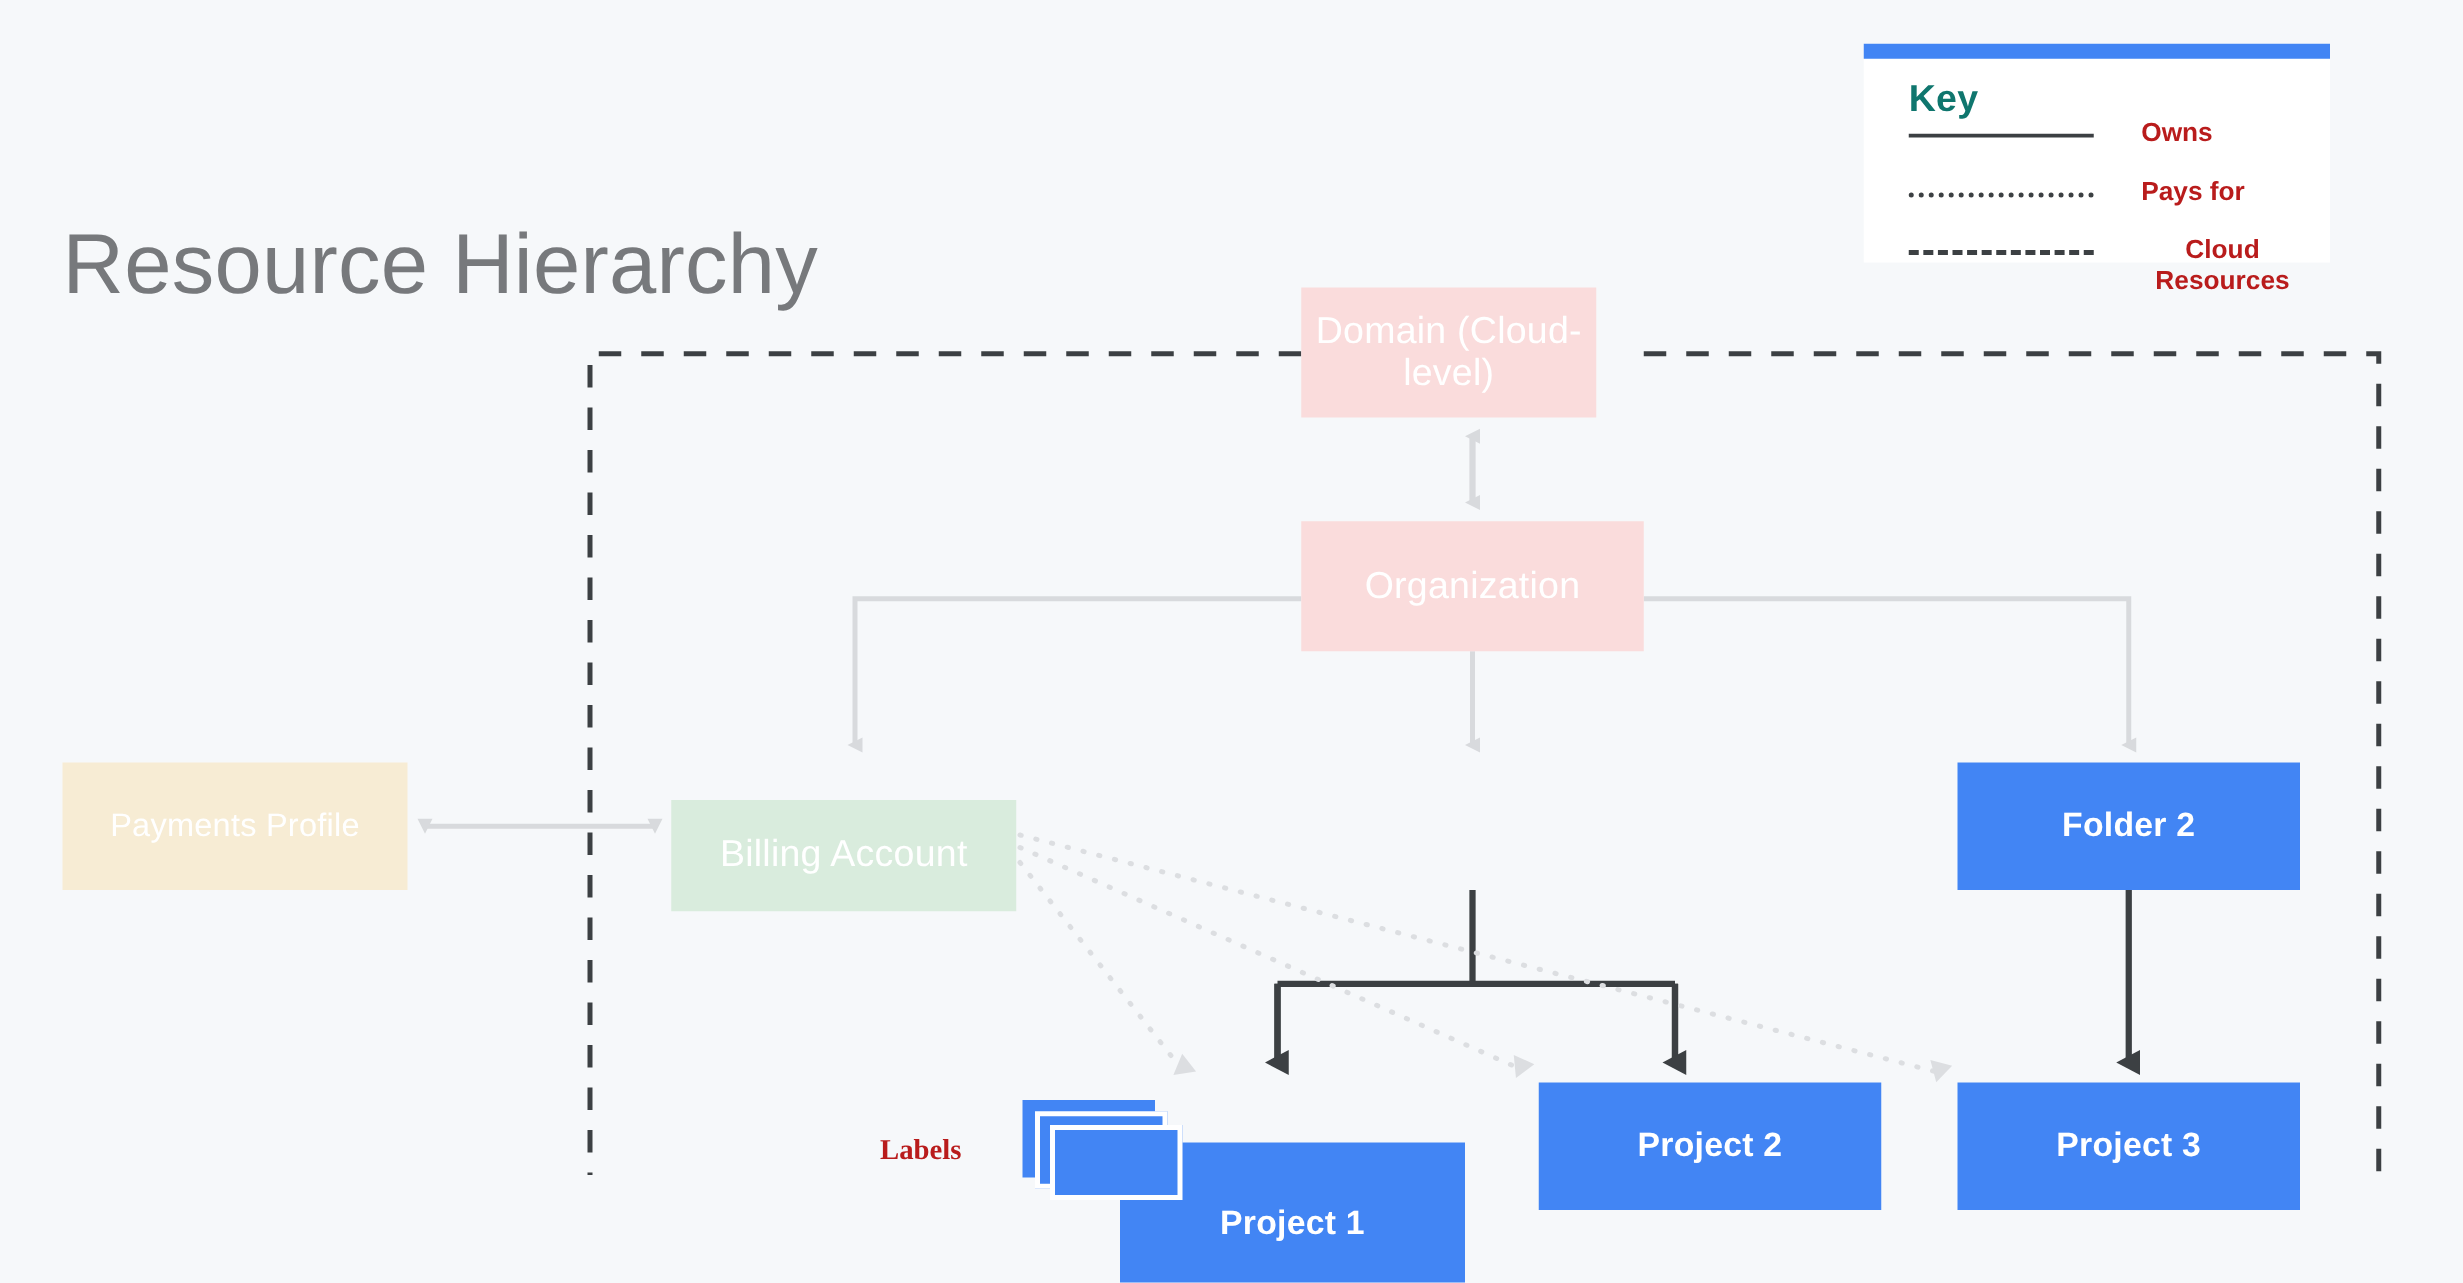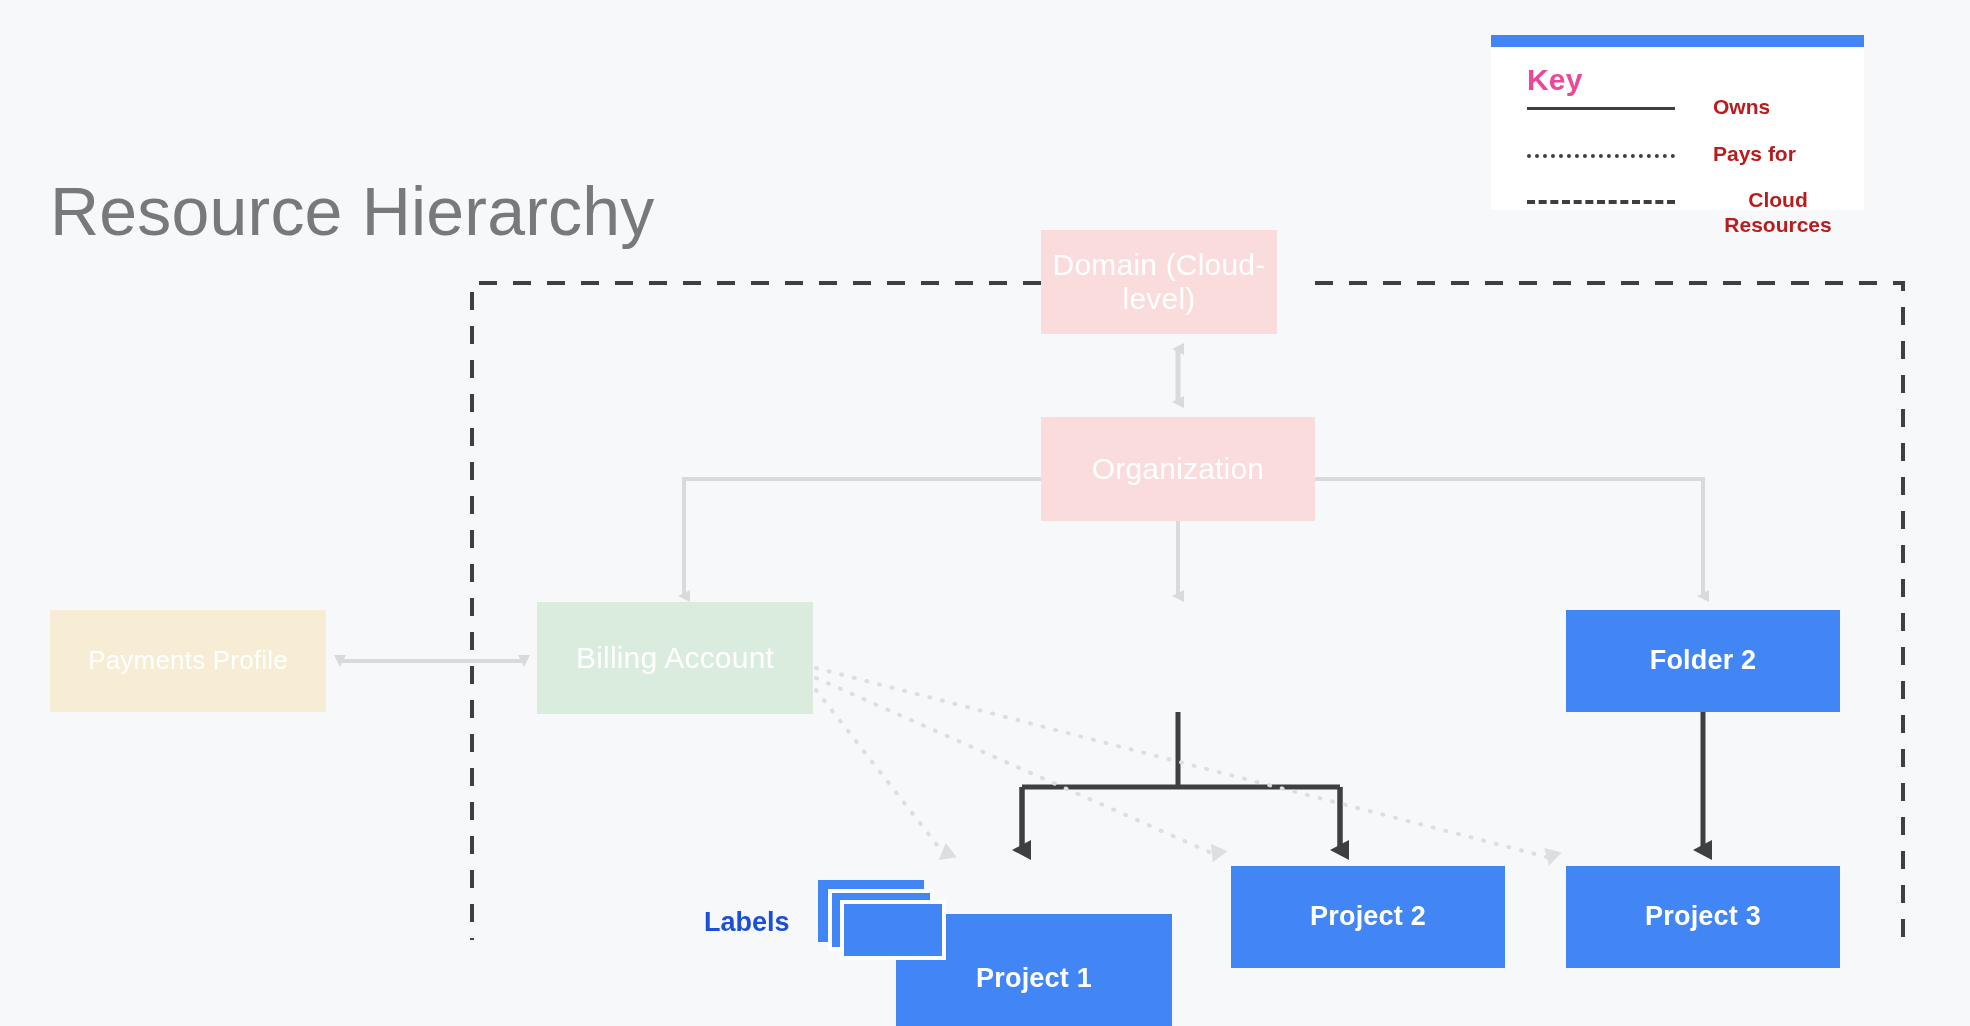--- a/index.html
+++ b/index.html
@@ -58,24 +58,25 @@
     line-height: 1.15;
   }
   .node-pink   { background: #fadcdc; font-size: 30px; font-weight: 400; letter-spacing: 0.2px; }
   .node-cream  { background: #f7ecd4; font-size: 26px; font-weight: 400; letter-spacing: 0.2px; }
   .node-green  { background: #d9ecdd; font-size: 30px; font-weight: 400; letter-spacing: 0.2px; }
   .node-blue   { background: #4285f4; font-size: 27px; font-weight: 700; letter-spacing: 0.2px; }
 
   
   .labels-text {
     position: absolute;
-    font-size: 27px;
+    font-size: 23px;
     font-weight: 700;
-    color: #1d4ed8;
+    color: #b91c1c;
     white-space: nowrap;
+    font-family: Liberation Serif, serif;
   }
   .labels-stack {
     position: absolute;
     width: 128px;
     height: 80px;
   }
   .labels-stack .card {
     position: absolute;
     background: #4285f4;
     box-sizing: border-box;
@@ -104,21 +105,21 @@
     position: relative;
     height: 163px;
     box-sizing: border-box;
   }
   .legend-title {
     position: absolute;
     left: 36px;
     top: 16px;
     font-size: 30px;
     font-weight: 700;
-    color: #ec4899;
+    color: #0f766e;
     letter-spacing: 0.2px;
   }
   .legend-row {
     position: absolute;
     left: 36px;
     width: 320px;
     height: 34px;
   }
   .legend-row .sample {
     position: absolute;
@@ -218,21 +219,21 @@
   </div>
 
   <div class="node node-pink" style="left:1041px; top:417px; width:274px; height:104px;">
     <span>Organization</span>
   </div>
 
   <div class="node node-cream" style="left:50px; top:610px; width:276px; height:102px;">
     <span>Payments Profile</span>
   </div>
 
-  <div class="node node-green" style="left:537px; top:602px; width:276px; height:112px;">
+  <div class="node node-green" style="left:537px; top:640px; width:276px; height:89px;">
     <span>Billing Account</span>
   </div>
 
 
   <div class="node node-blue" style="left:1566px; top:610px; width:274px; height:102px;">
     <span>Folder 2</span>
   </div>
 
   <div class="node node-blue" style="left:896px; top:914px; width:276px; height:129px;">
     <span>Project 1</span>

